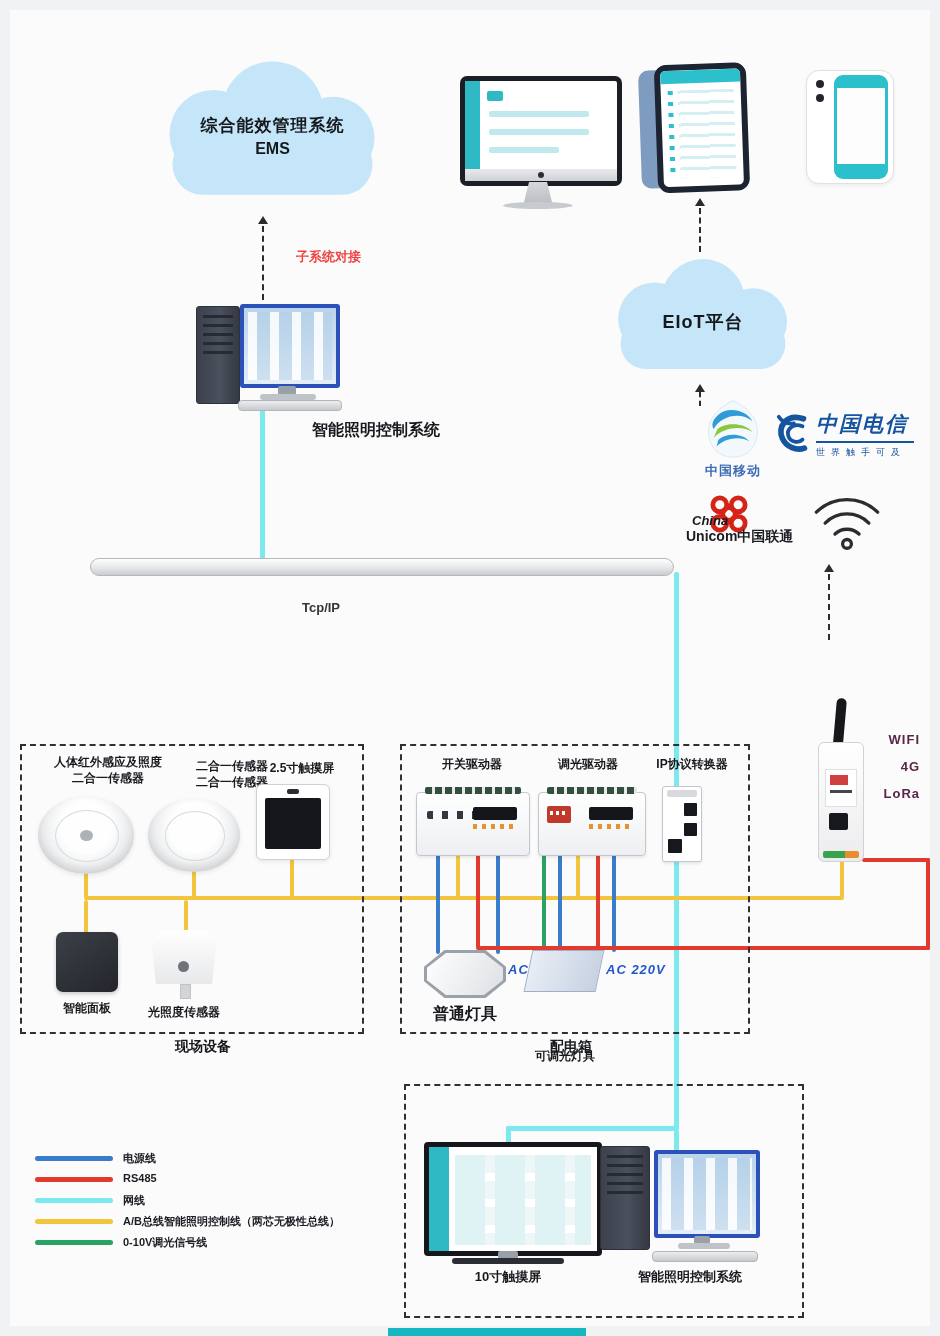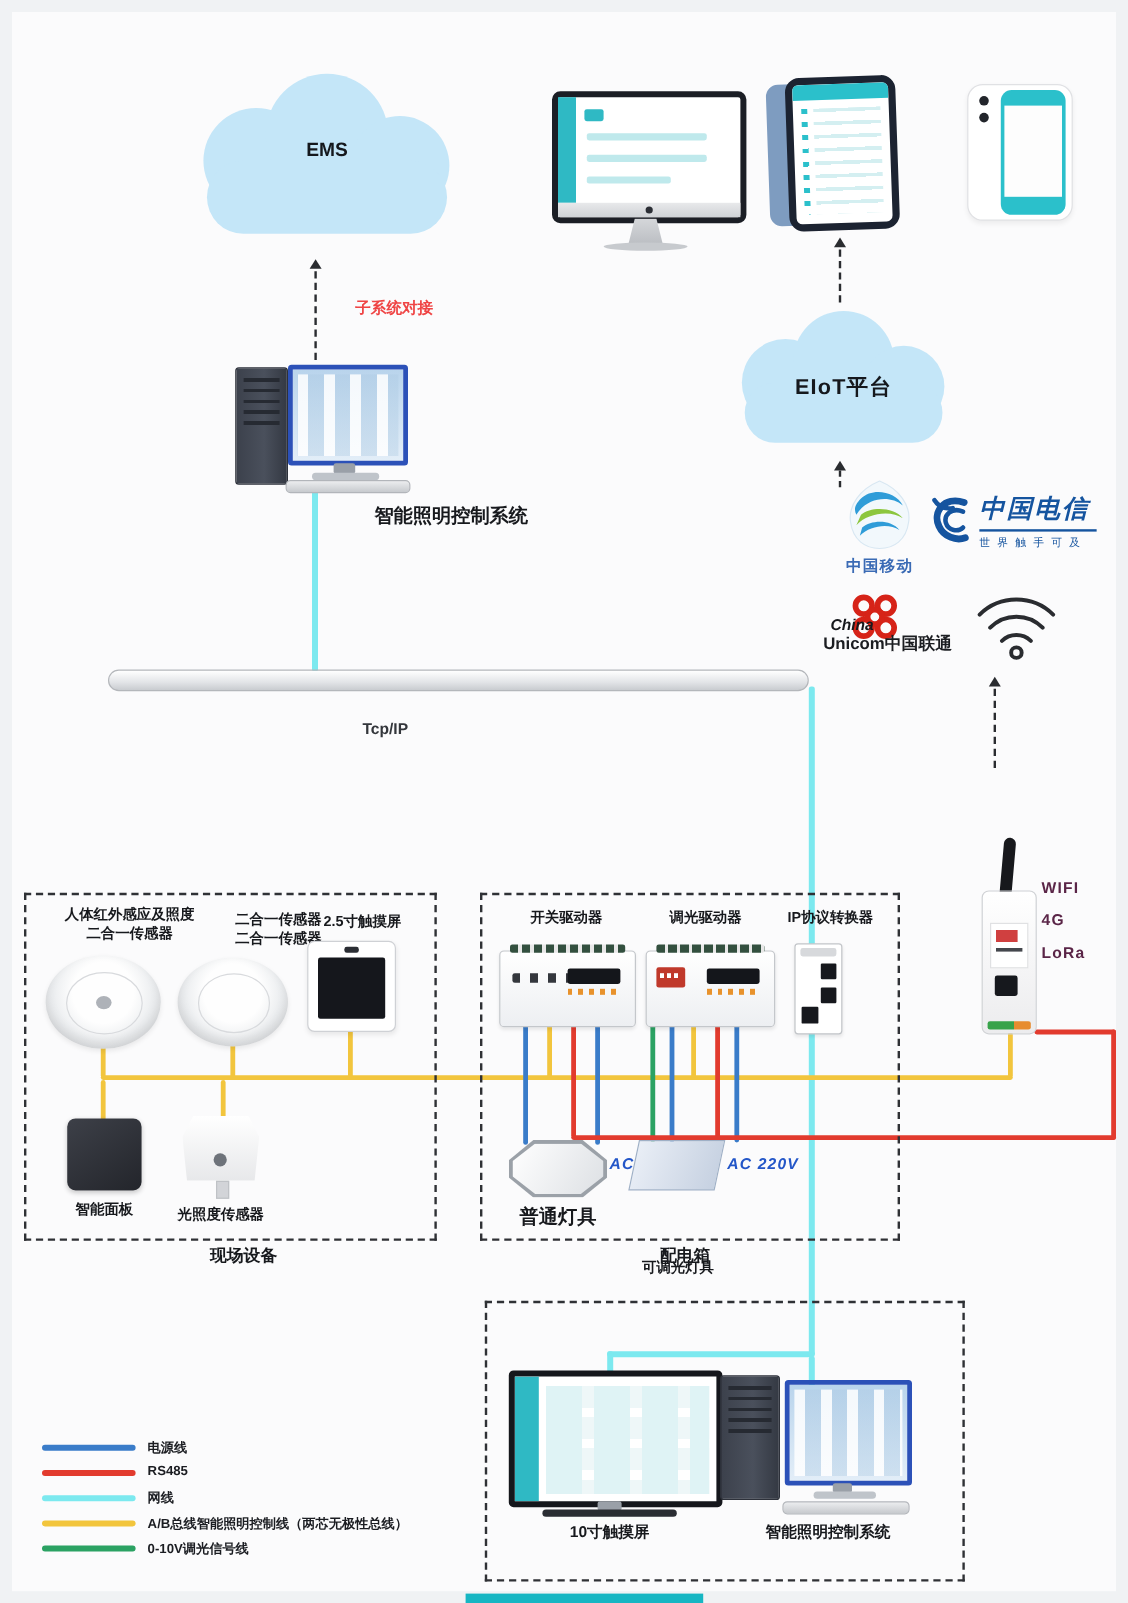--- a/index.html
+++ b/index.html
@@ -83,36 +83,36 @@
   .lpanel{position:absolute;background:linear-gradient(100deg,#e9eef6,#c6d1e1);border:1px solid #9fb0c6;transform:skewX(-12deg);}
   .ac{position:absolute;color:#2356c8;font-weight:bold;font-style:italic;font-size:13px;letter-spacing:1px;}
   
   .ant-rod{position:absolute;background:#17181c;border-radius:5px;transform:rotate(5deg);}
   .ant-body{position:absolute;background:linear-gradient(#ffffff,#ececee);border:1px solid #d0d2d5;border-radius:6px;}
   .ant-tag{position:absolute;left:6px;right:6px;top:26px;height:36px;background:#fff;border:1px solid #e0e1e3;}
   .ant-mark1{position:absolute;left:4px;top:5px;width:18px;height:10px;background:#d04040;}
   .ant-mark2{position:absolute;left:4px;top:20px;width:22px;height:3px;background:#44474d;}
   .ant-port{position:absolute;left:10px;top:70px;width:19px;height:17px;background:#16181d;border-radius:2px;}
   .ant-strip{position:absolute;left:4px;right:4px;bottom:3px;height:7px;background:linear-gradient(90deg,#37a34a 0 60%,#e78c2f 60%);border-radius:2px;}
-  .wifi-lines{position:absolute;width:52px;text-align:left;font-weight:bold;font-size:13px;letter-spacing:1px;color:#5a2547;line-height:27px;}
+  .wifi-lines{position:absolute;width:52px;text-align:right;font-weight:bold;font-size:13px;letter-spacing:1px;color:#5a2547;line-height:27px;}
   
   .logo-mobile{position:absolute;text-align:center;}
   .logo-mobile-name{font-size:13px;font-weight:bold;color:#3b6bb5;margin-top:-2px;letter-spacing:1px;}
   .logo-telecom{position:absolute;}
   .tele-name{font-size:21px;font-weight:bold;font-style:italic;color:#15549f;letter-spacing:2px;}
   .tele-line{border-top:2px solid #15549f;margin:3px 0 3px;}
   .tele-sub{font-size:9px;font-weight:normal;color:#15549f;letter-spacing:6px;white-space:nowrap;}
   .logo-unicom{position:absolute;}
   .uni-script{position:absolute;left:-8px;bottom:22px;font-size:13px;font-style:italic;font-weight:bold;color:#17191d;}
   .uni-sub{position:absolute;left:-14px;bottom:4px;font-size:14px;font-weight:bold;color:#1b1d21;white-space:nowrap;}
   
   .tsmon{position:absolute;border:5px solid #15171c;border-radius:4px;background:#fff;overflow:hidden;}
   .ts-side{position:absolute;left:0;top:0;bottom:0;width:20px;background:#2fb9c4;}
   .ts-tiles{position:absolute;left:26px;right:6px;top:8px;bottom:6px;background:repeating-linear-gradient(90deg,#dff3f5 0 30px,transparent 30px 40px),repeating-linear-gradient(180deg,#eef7f8 0 18px,transparent 18px 26px);}
-  .legend-row{position:absolute;height:20px;margin-top:48px;}
+  .legend-row{position:absolute;height:20px;}
   .legend-swatch{position:absolute;left:0;top:6px;width:78px;height:5px;border-radius:3px;}
   .legend-label{position:absolute;left:88px;top:1px;font-size:11px;font-weight:bold;color:#1b1d22;white-space:nowrap;}
   .caption{font-size:14px;}
   .strip-teal{position:absolute;background:#17b6c3;}
 </style>
 </head>
 <body>
 
 <div class="canvas">
 
@@ -148,20 +148,21 @@
   <div class="cloud" style="left:145px;top:52px;width:255px;height:168px">
     <svg viewBox="0 0 260 160">
       <g fill="#c4e6f8">
         <circle cx="70" cy="78" r="45"></circle>
           <circle cx="130" cy="56" r="52"></circle>
         <circle cx="192" cy="82" r="42"></circle>
           <rect x="28" y="78" width="204" height="62" rx="31"></rect>
       </g>
     </svg>
     <div class="cloud-text" style="top:62px">
+      <div class="cloud-title">综合能效管理系统</div>
       <div class="cloud-sub">EMS</div>
     </div>
   </div>
 
   <div class="ahead" style="left:258px;top:216px"></div>
   <div class="dashv" style="left:262px;top:226px;height:74px"></div>
   <div class="lbl" style="left:296px;top:248px;font-size:13px;color:#ef4444">子系统对接</div>
 
   <div class="abs" style="left:460px;top:76px;width:160px;height:132px">
     <div class="imac-screen">

